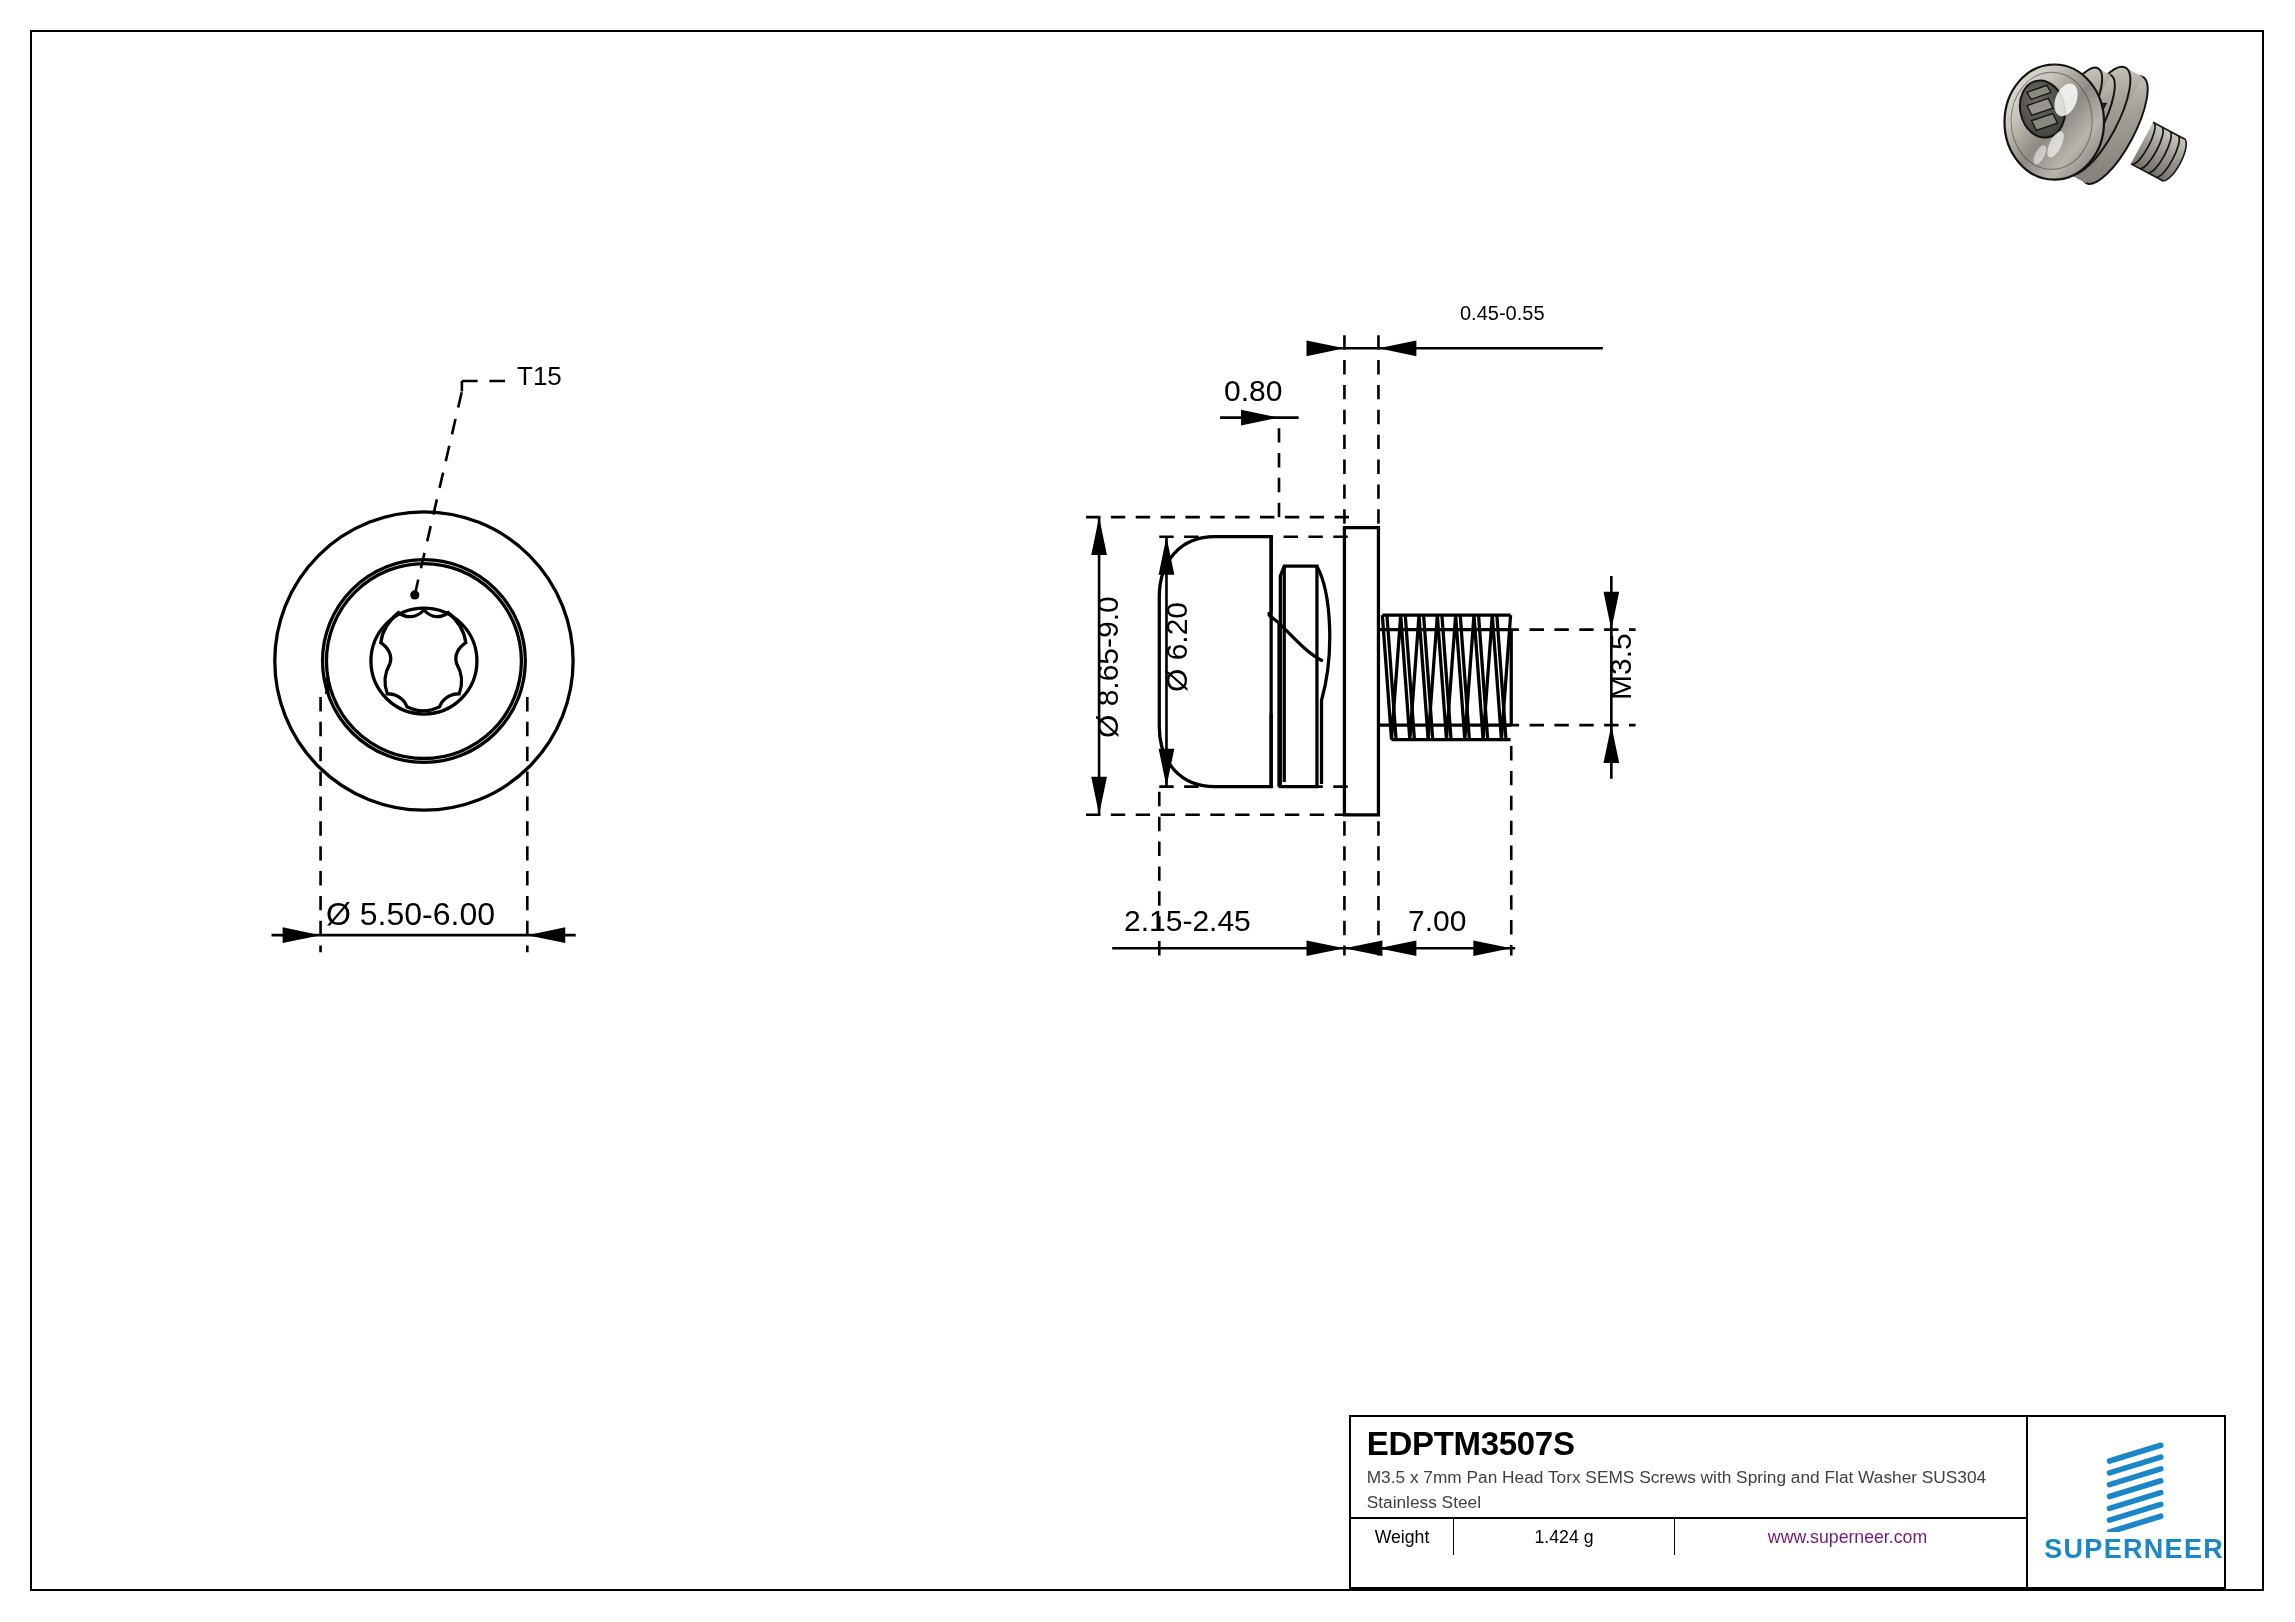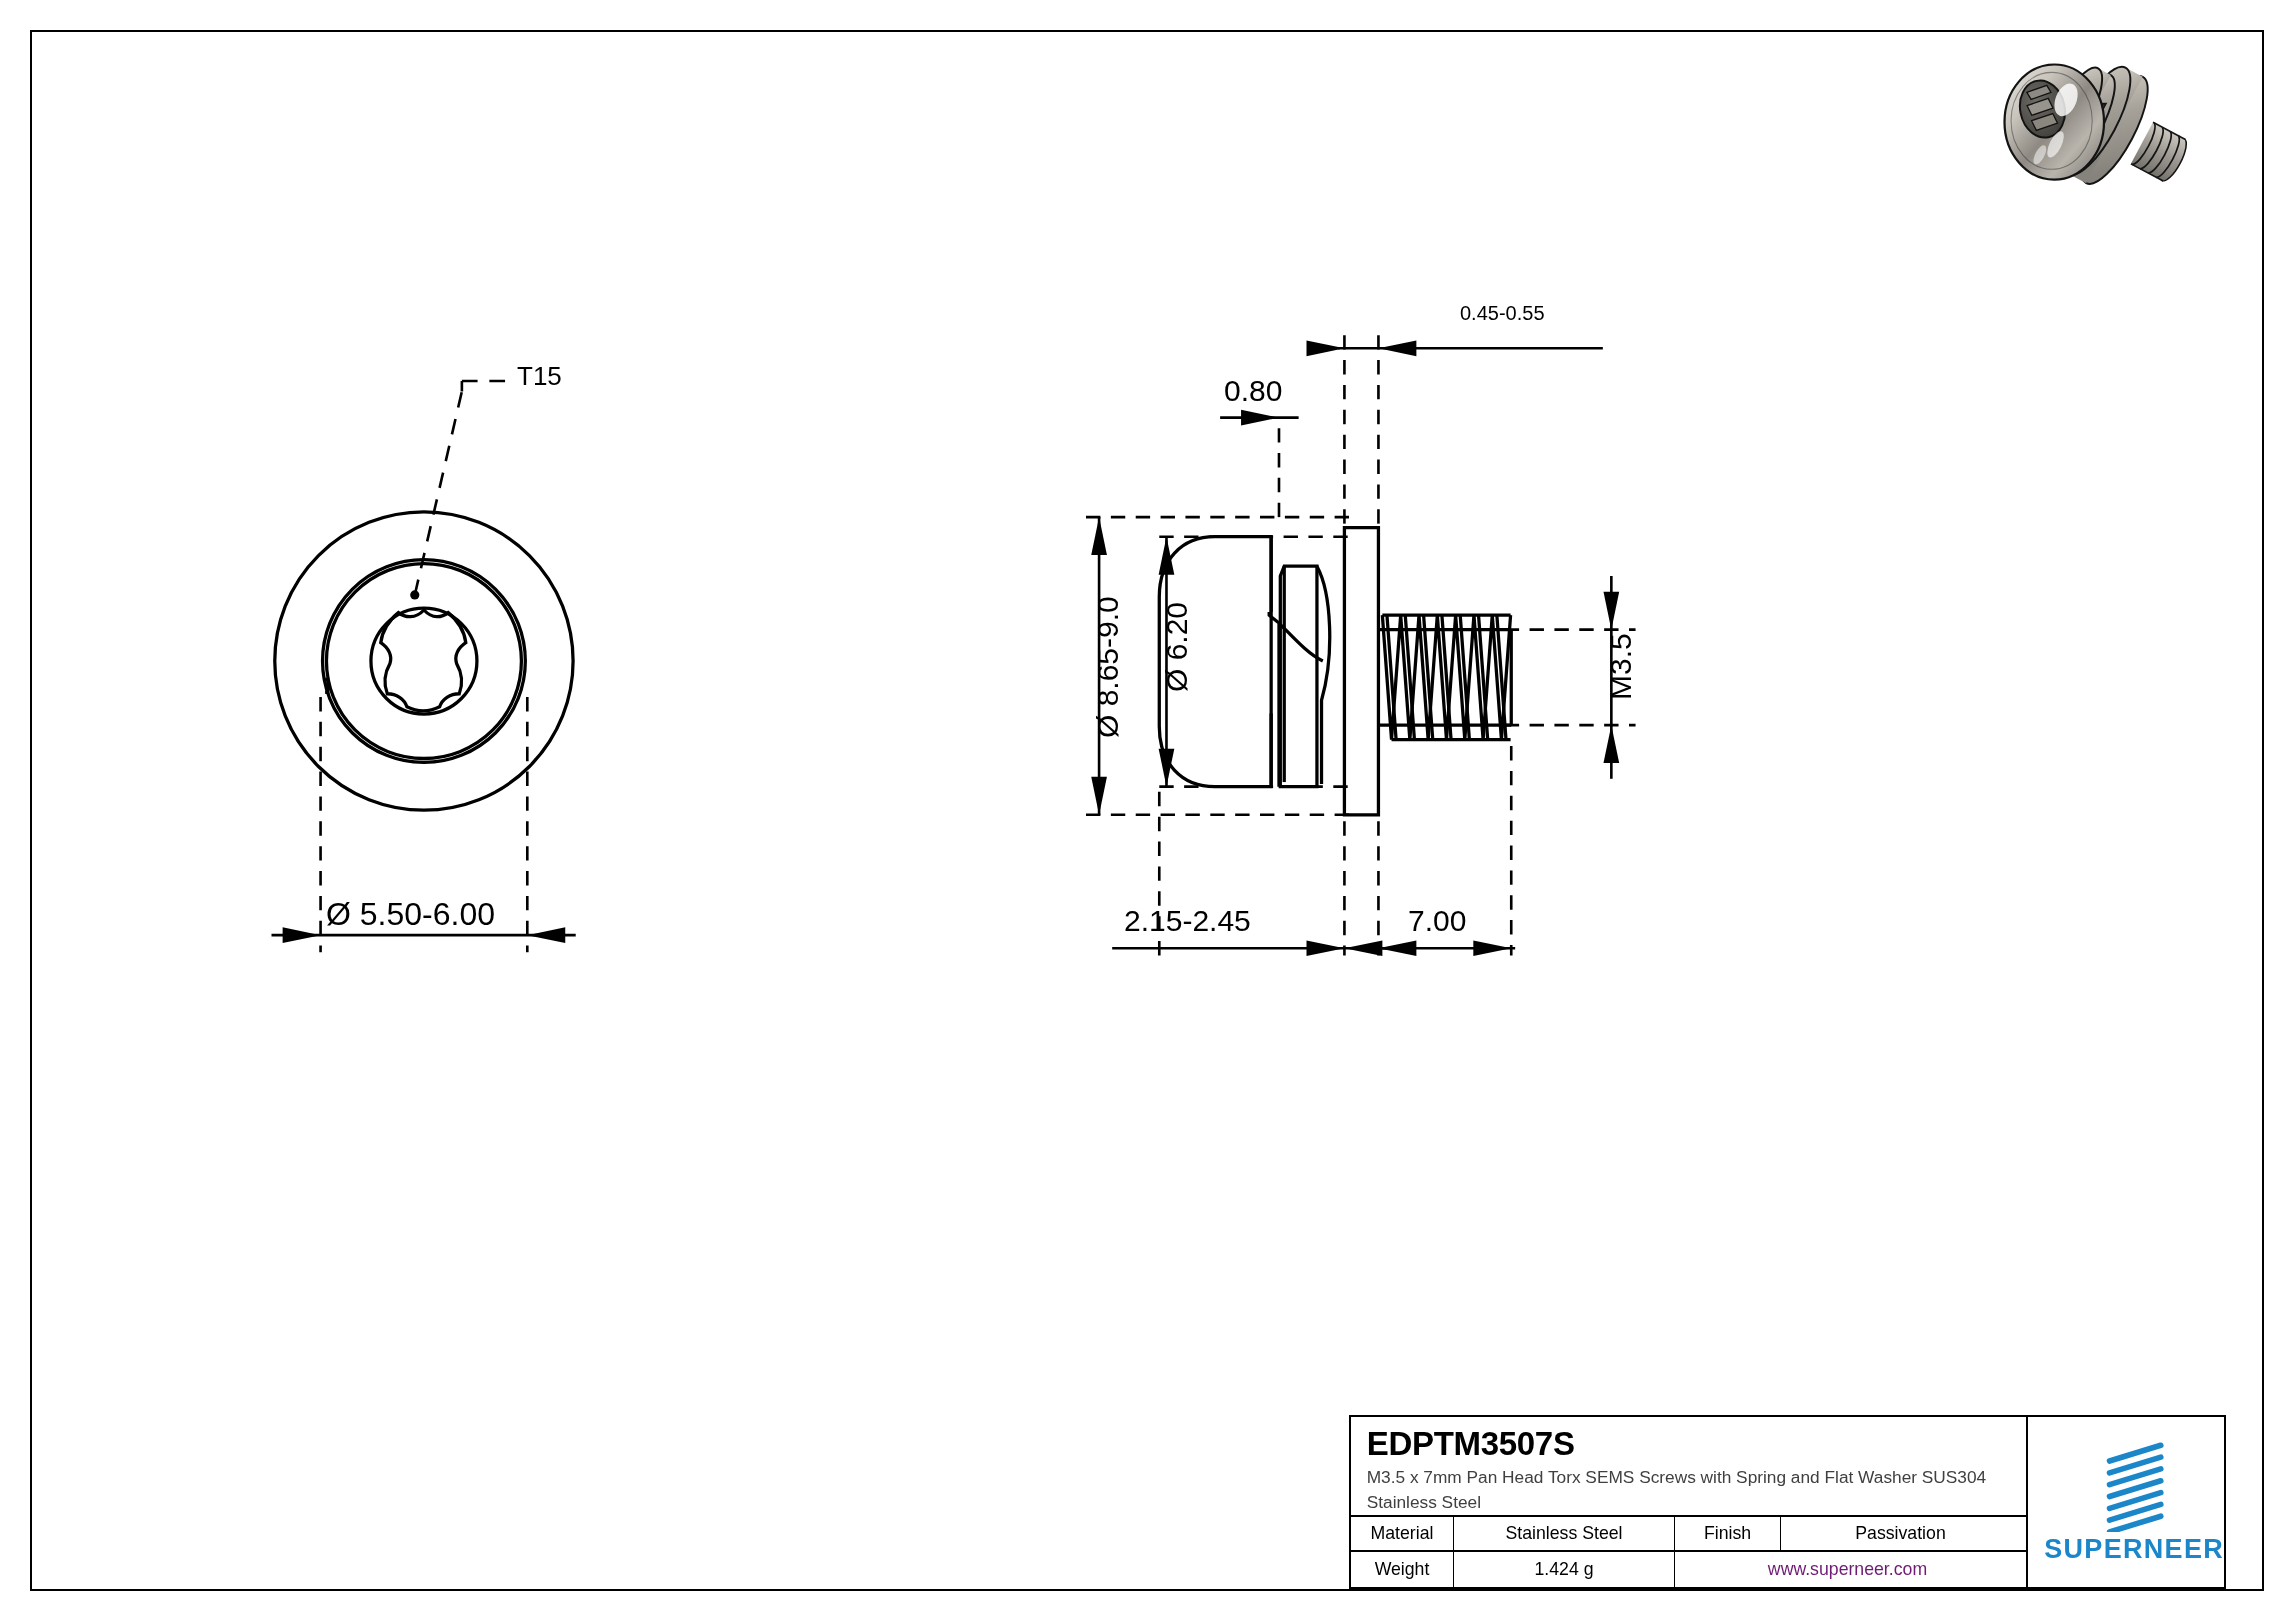--- a/index.html
+++ b/index.html
@@ -412,26 +412,20 @@
 
   <div id="title-block">
 
     <div id="tb-left">
 
       <div id="tb-text">
         <div id="tb-partno">EDPTM3507S</div>
         <div id="tb-desc">M3.5 x 7mm Pan Head Torx SEMS Screws with Spring and Flat Washer SUS304 Stainless Steel</div>
       </div>
 
-      <div class="tb-row first">
-        <div class="tb-cell c-label">Material</div>
-        <div class="tb-cell c-value">Stainless Steel</div>
-        <div class="tb-cell c-finish">Finish</div>
-        <div class="tb-cell c-fval">Passivation</div>
-      </div>
 
       <div class="tb-row">
         <div class="tb-cell c-label">Weight</div>
         <div class="tb-cell c-wval">1.424 g</div>
         <div class="tb-cell c-url">www.superneer.com</div>
       </div>
 
     </div>
 
     <div id="tb-logo">

